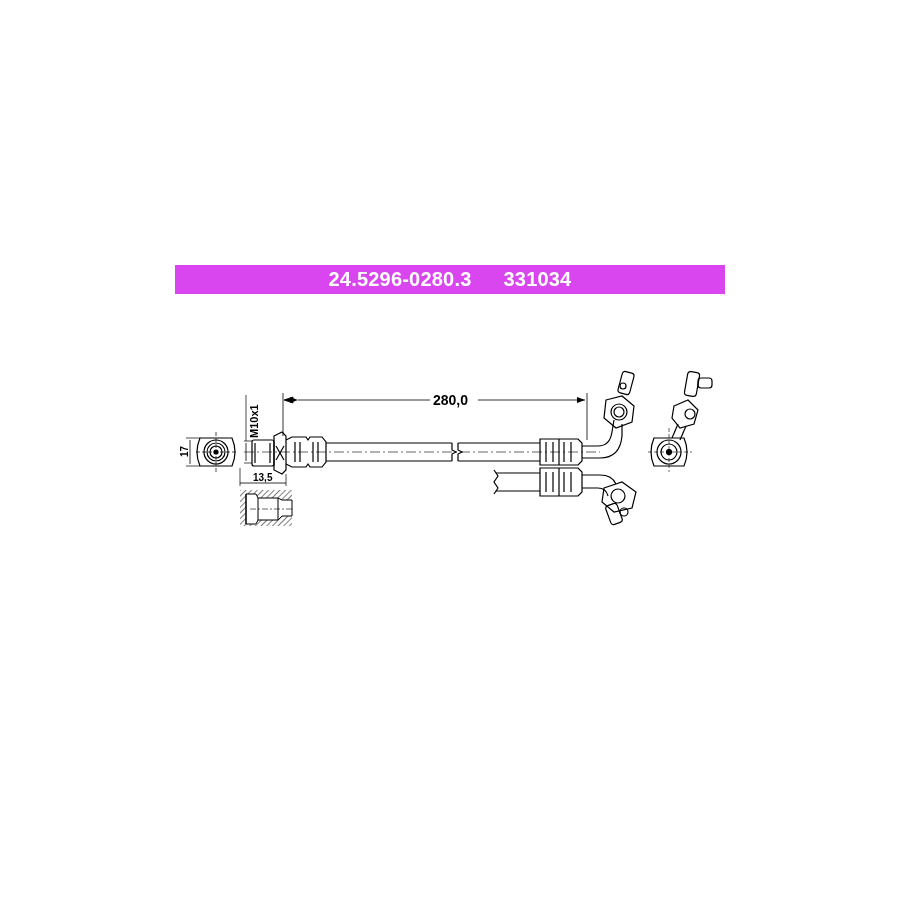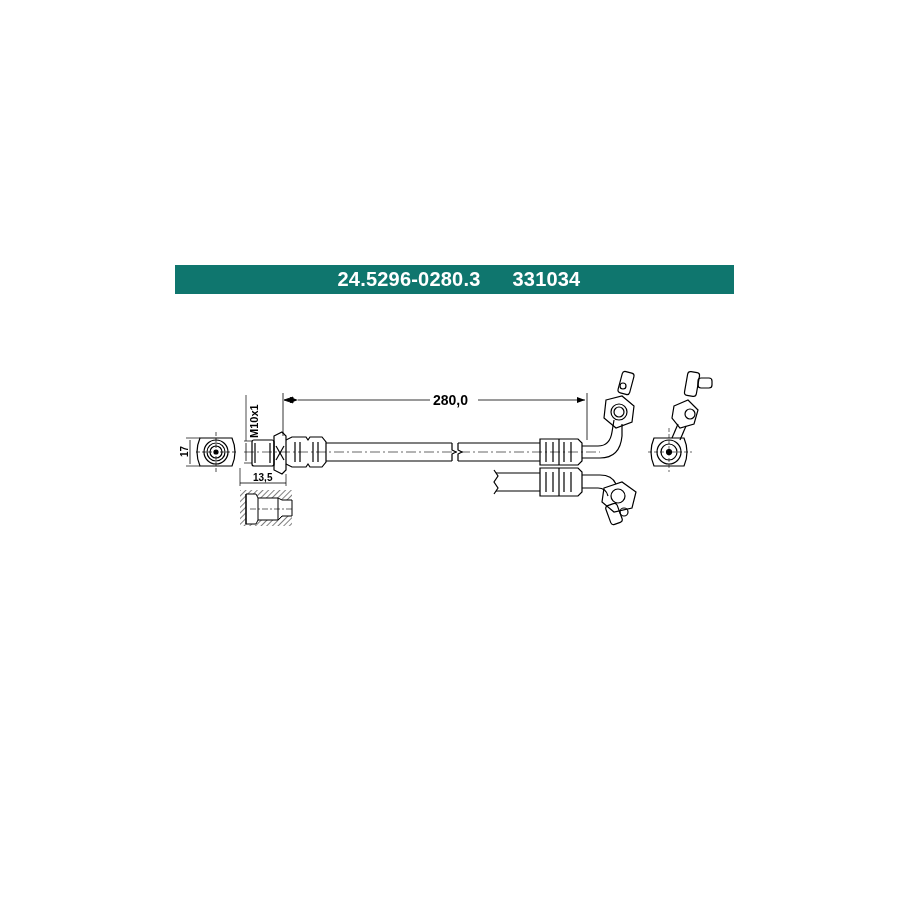--- a/index.html
+++ b/index.html
@@ -1,20 +1,20 @@
 <!DOCTYPE html>
 <html><head>
   <meta charset="utf-8">
   <style>
     html, body { margin:0; padding:0; background:#ffffff; }
     body { width:900px; height:900px; position:relative; overflow:hidden; font-family:"Liberation Sans", sans-serif; }
     .banner {
       position:absolute; left:175px; top:265px; width:550px; height:29px;
-      background:#0f766e; color:#ffffff; display:flex; align-items:center; justify-content:center;
-      font-family:"Liberation Sans", sans-serif; font-weight:bold; font-size:20px; letter-spacing:0.2px;padding-left:9px;
+      background:#d946ef; color:#ffffff; display:flex; align-items:center; justify-content:center;
+      font-family:"Liberation Sans", sans-serif; font-weight:bold; font-size:20px; letter-spacing:0.2px;
     }
     .banner .code2 { margin-left:32px; }
     .drawing { position:absolute; left:0; top:0; width:900px; height:900px; }
     svg text { font-family:"Liberation Sans", sans-serif; font-weight:bold; fill:#000; }
   </style>
 </head>
 <body>
 
 <div class="banner">
   <span>24.5296-0280.3</span>

